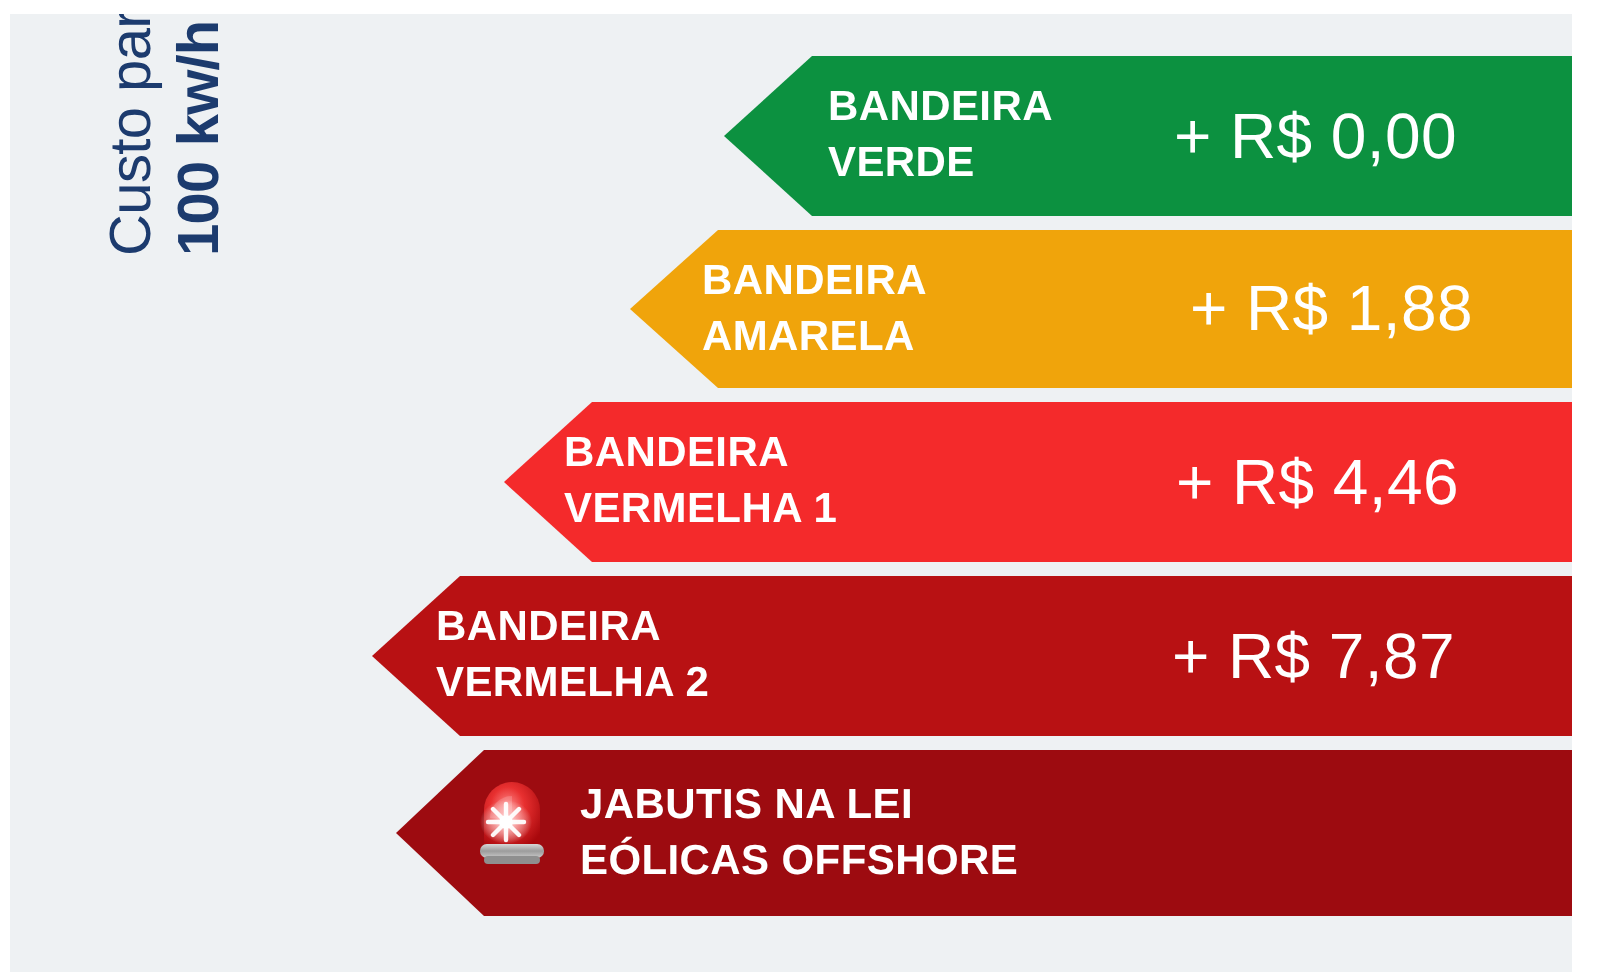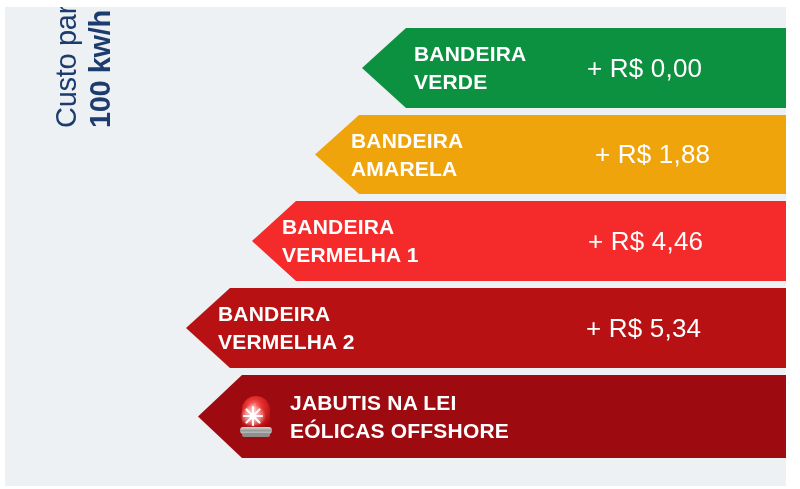--- a/index.html
+++ b/index.html
@@ -114,21 +114,21 @@
     font-weight: 700;
     font-size: 21px;
     line-height: 1.33;
     letter-spacing: 0.2px;
     white-space: pre-line;
     z-index: 2;
   }
   .bar-value {
     color: #ffffff;
     font-weight: 400;
-    font-size: 26px;
+    font-size: 32px;
     letter-spacing: 0.2px;
     white-space: nowrap;
     position: absolute;
     z-index: 2;
   }
 
   .siren-icon {
     width: 40px;
     height: 46px;
     flex: 0 0 auto;
@@ -143,21 +143,21 @@
   #bar-vermelha1  { left: 252px; top: 201px; width: 534px; height: 80px; background: #f42a2b; }
   #bar-vermelha2  { left: 186px; top: 288px; width: 600px; height: 80px; background: #b81113; }
   #bar-jabutis    { left: 198px; top: 375px; width: 588px; height: 83px; background: #9d0b10; }
 
   
   #bar-verde     .bar-label { margin-left: 52px; }
   #bar-amarela   .bar-label { margin-left: 36px; }
   #bar-vermelha1 .bar-label { margin-left: 30px; }
   #bar-vermelha2 .bar-label { margin-left: 32px; }
   #bar-jabutis   .bar-label { margin-left: 0px; }
-  #bar-jabutis   .bar-inner { margin-left: 38px; display: flex; align-items: center; }
+  #bar-jabutis   .bar-inner { margin-left: 38px; display: flex; align-items: flex-start; }
 
   
   #bar-verde     .bar-value { left: 225px; }
   #bar-amarela   .bar-value { left: 280px; }
   #bar-vermelha1 .bar-value { left: 336px; }
   #bar-vermelha2 .bar-value { left: 400px; }
   #bar-jabutis   .bar-value { left: 390px; }
 </style>
 </head>
 <body>
@@ -183,21 +183,21 @@
 
   <div class="bar" id="bar-vermelha1" style="background: rgb(244, 42, 43);">
     <div class="bar-label">BANDEIRA
 VERMELHA 1</div>
     <div class="bar-value">+ R$ 4,46</div>
   </div>
 
   <div class="bar" id="bar-vermelha2" style="background: rgb(184, 17, 19);">
     <div class="bar-label">BANDEIRA
 VERMELHA 2</div>
-    <div class="bar-value">+ R$ 5,34</div>
+    <div class="bar-value">+ R$ 7,87</div>
   </div>
 
   <div class="bar" id="bar-jabutis" style="background: rgb(157, 11, 16);">
     <div class="bar-inner">
       <span class="siren-icon">
         <svg width="40" height="46" viewBox="0 0 40 46" xmlns="http://www.w3.org/2000/svg">
           <defs>
             <radialGradient id="domeGrad" cx="42%" cy="38%" r="72%">
               <stop offset="0%" stop-color="#ff8a8a"></stop>
               <stop offset="42%" stop-color="#e83030"></stop>

